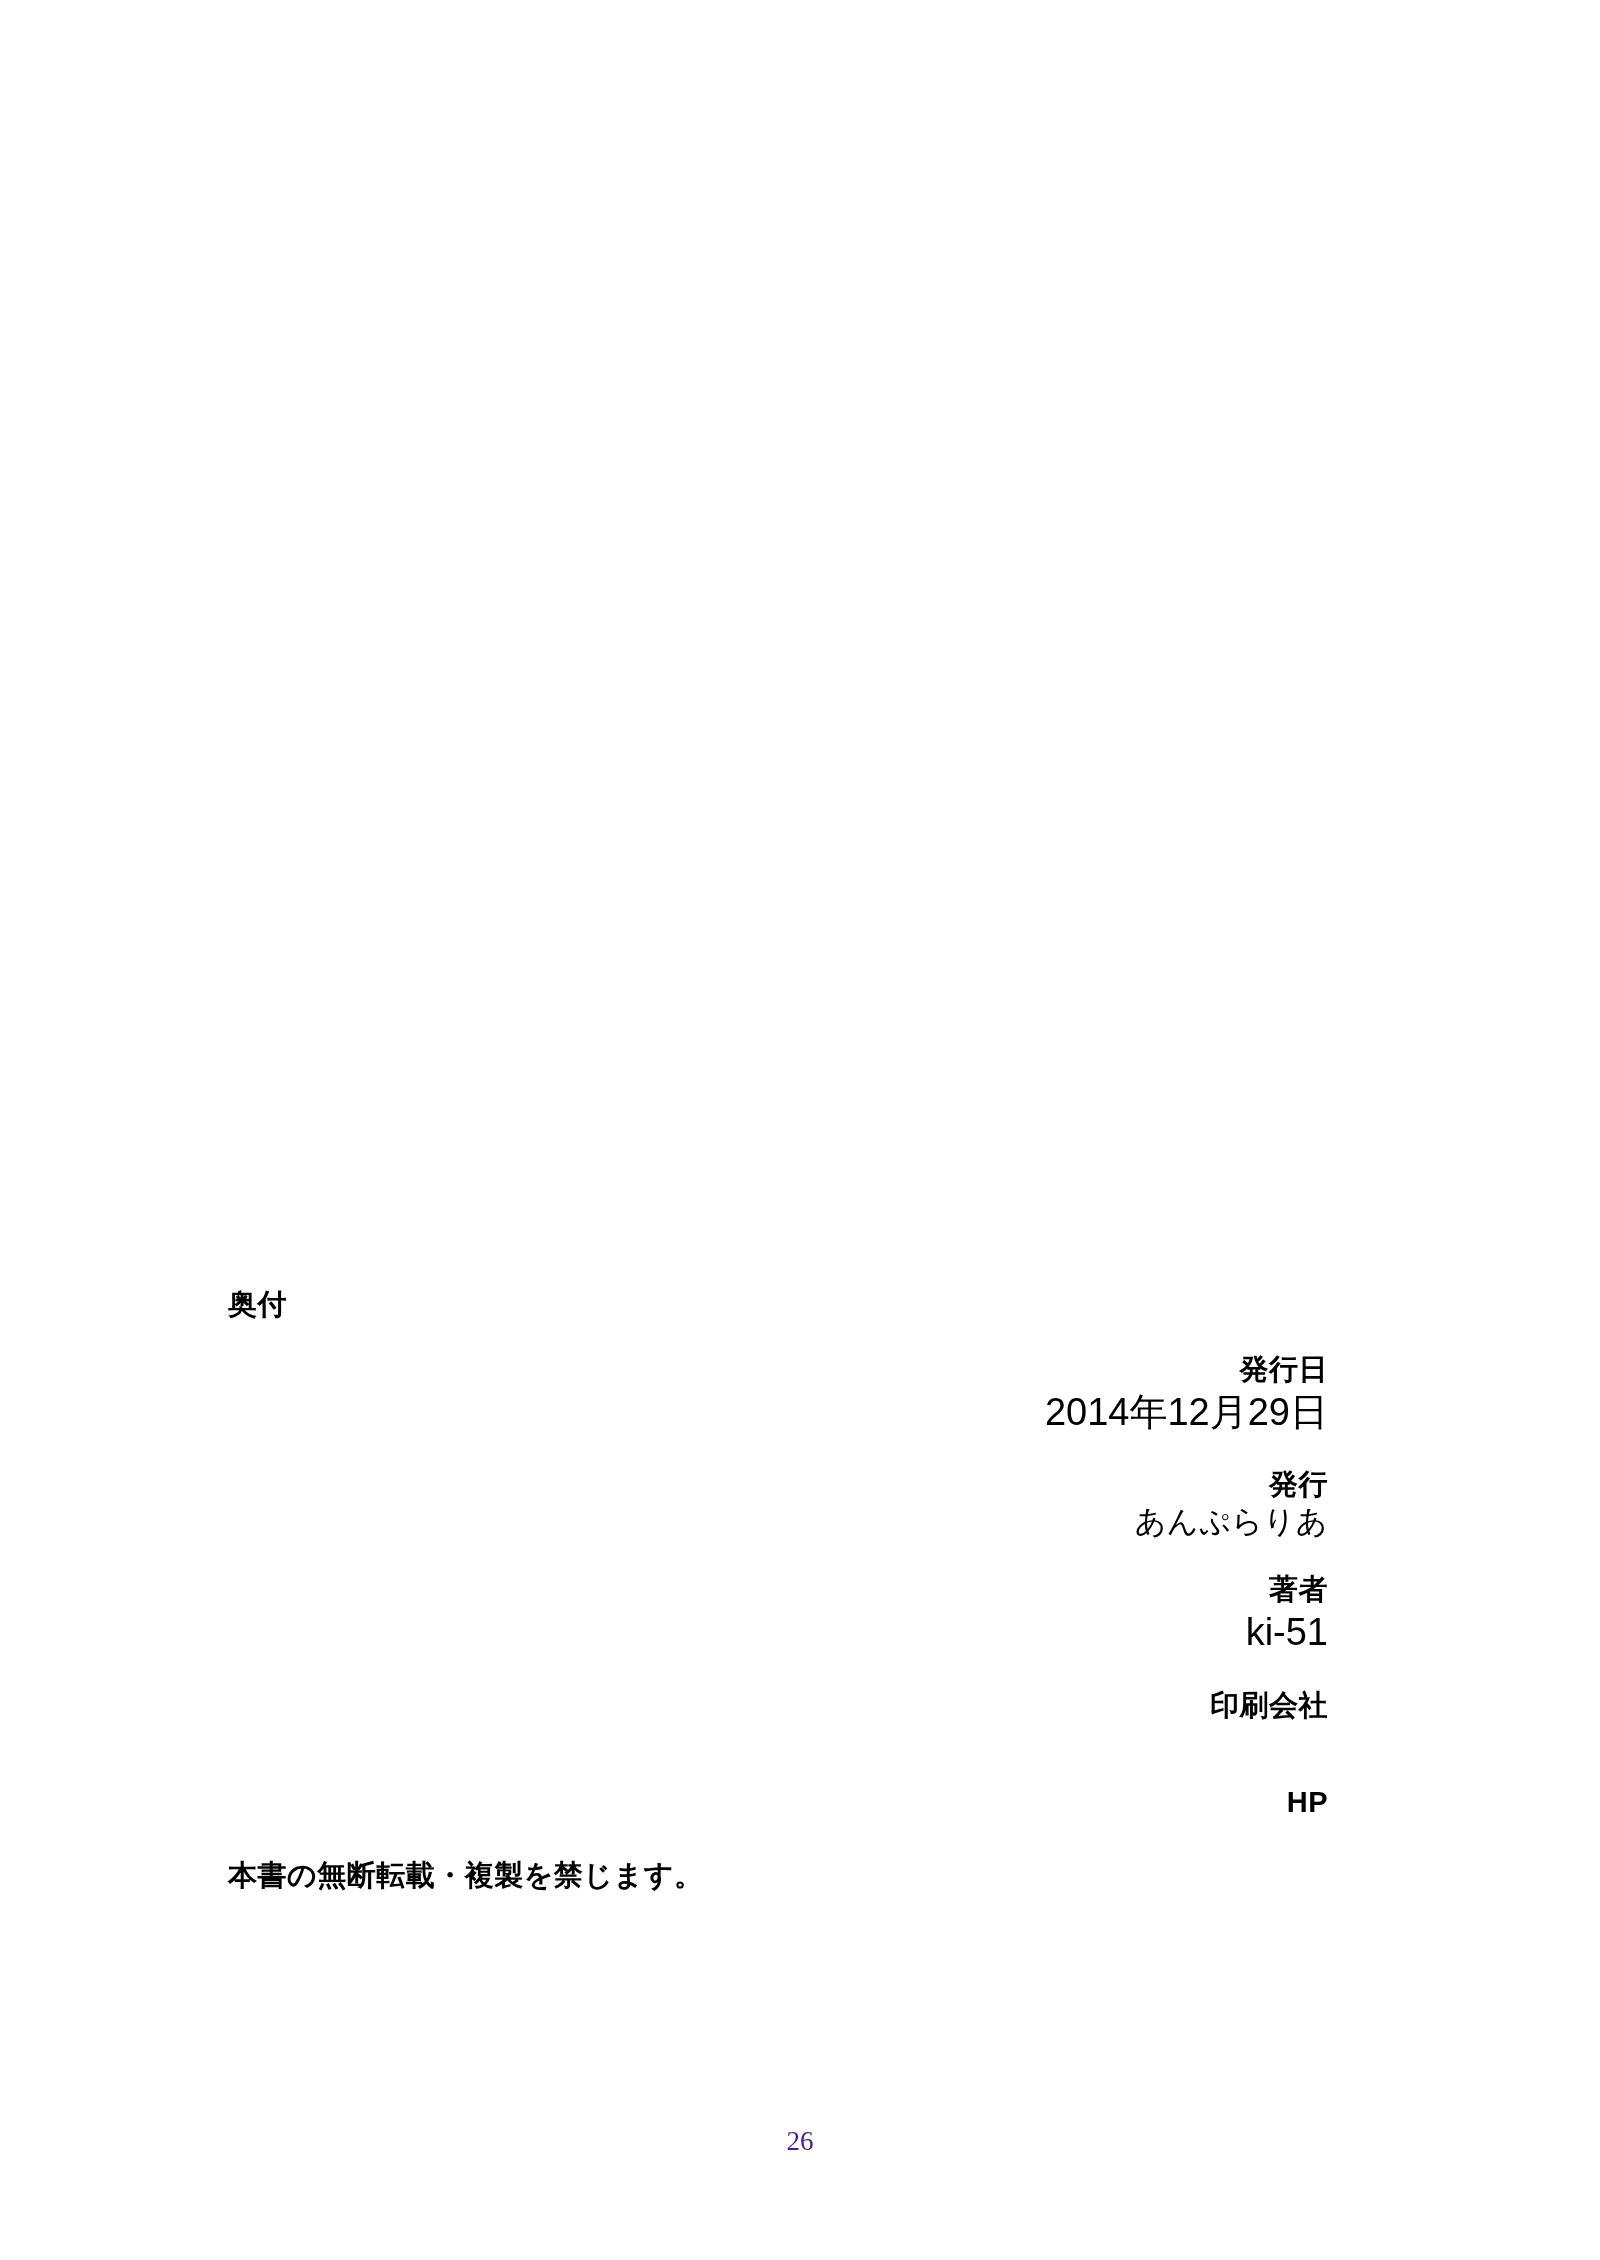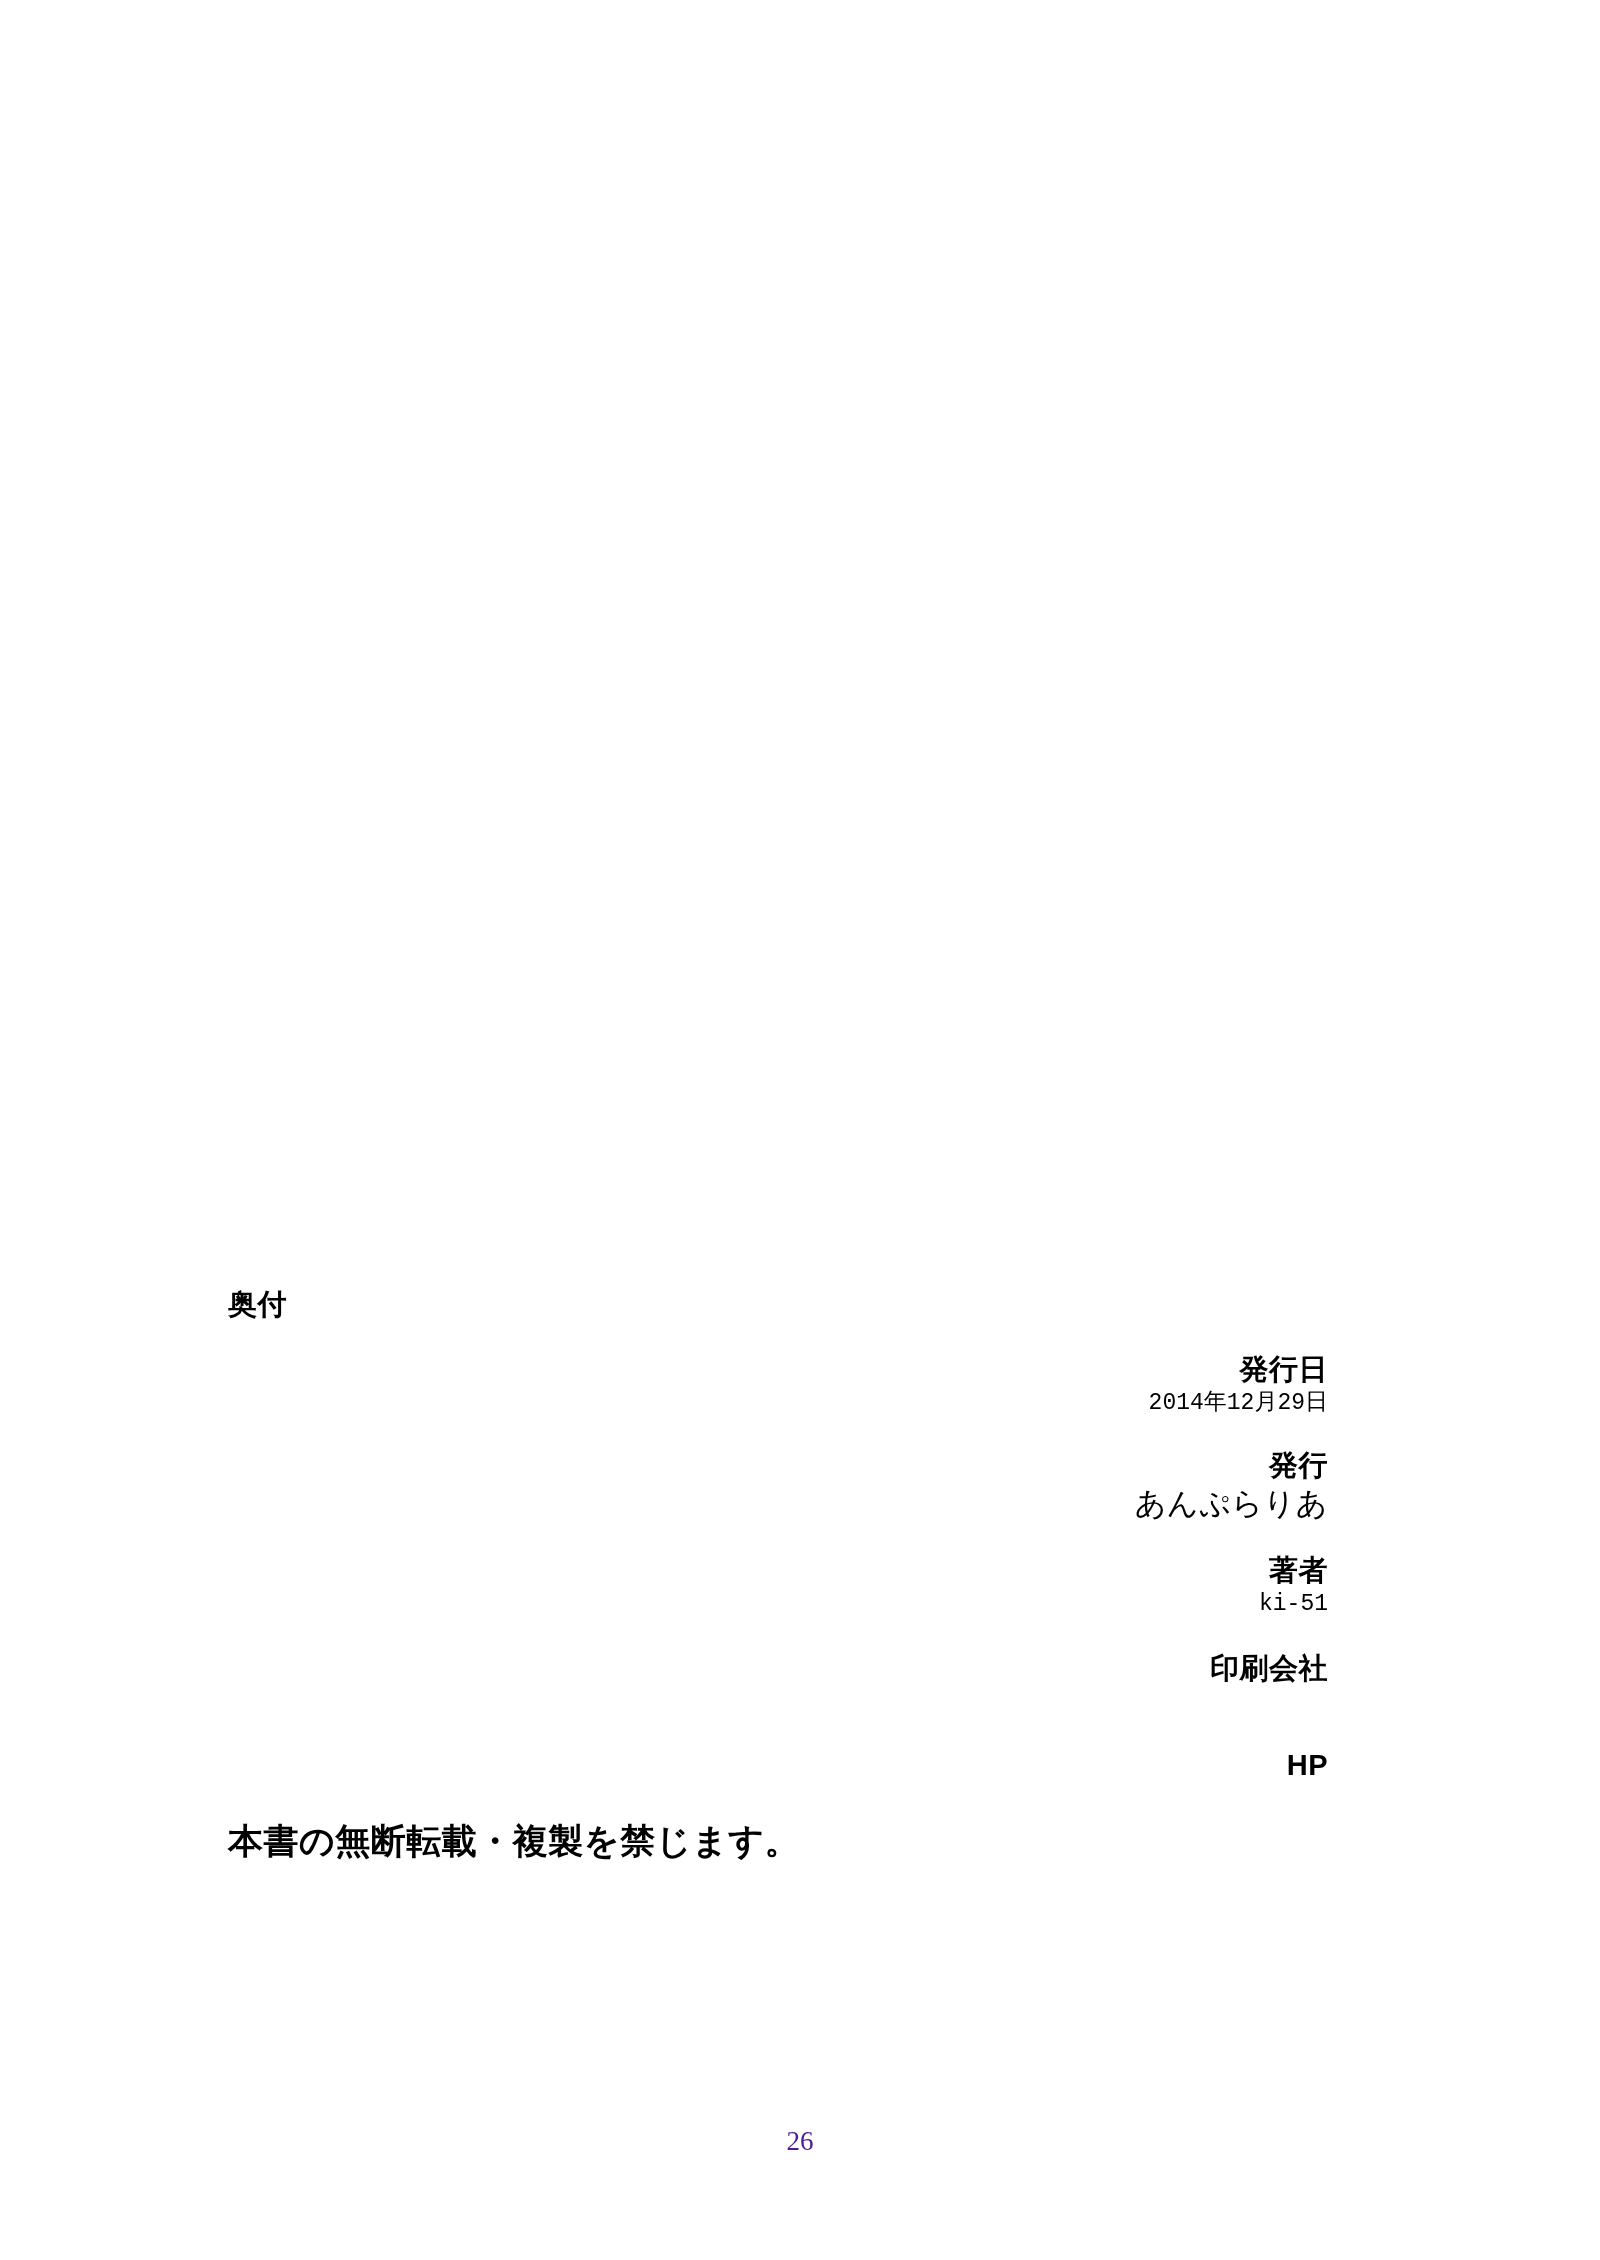--- a/index.html
+++ b/index.html
@@ -40,37 +40,37 @@
     margin: 0;
     letter-spacing: 0.5px;
   }
   .block-value {
     font-size: 29px;
     line-height: 1.25;
     margin: 2px 0 0 0;
     letter-spacing: 0.5px;
   }
   .block-value.mono {
-    font-family: Liberation Mono, monospace;
-    font-size: 23px;
+    font-family: Liberation Sans, sans-serif;
+    font-size: 38px;
     letter-spacing: 0px;
   }
   .block-value.kana {
     font-size: 31px;
   }
   .block.printer {
     margin-top: 32px;
   }
   .block.hp {
     margin-top: 62px;
   }
   .notice {
     margin-top: 36px;
     font-weight: bold;
-    font-size: 35px;
+    font-size: 29px;
     letter-spacing: 0.5px;
   }
   .page-number {
     position: absolute;
     left: 0;
     right: 0;
     top: 2126px;
     text-align: center;
     font-family: "Liberation Serif", serif;
     font-size: 27px;

